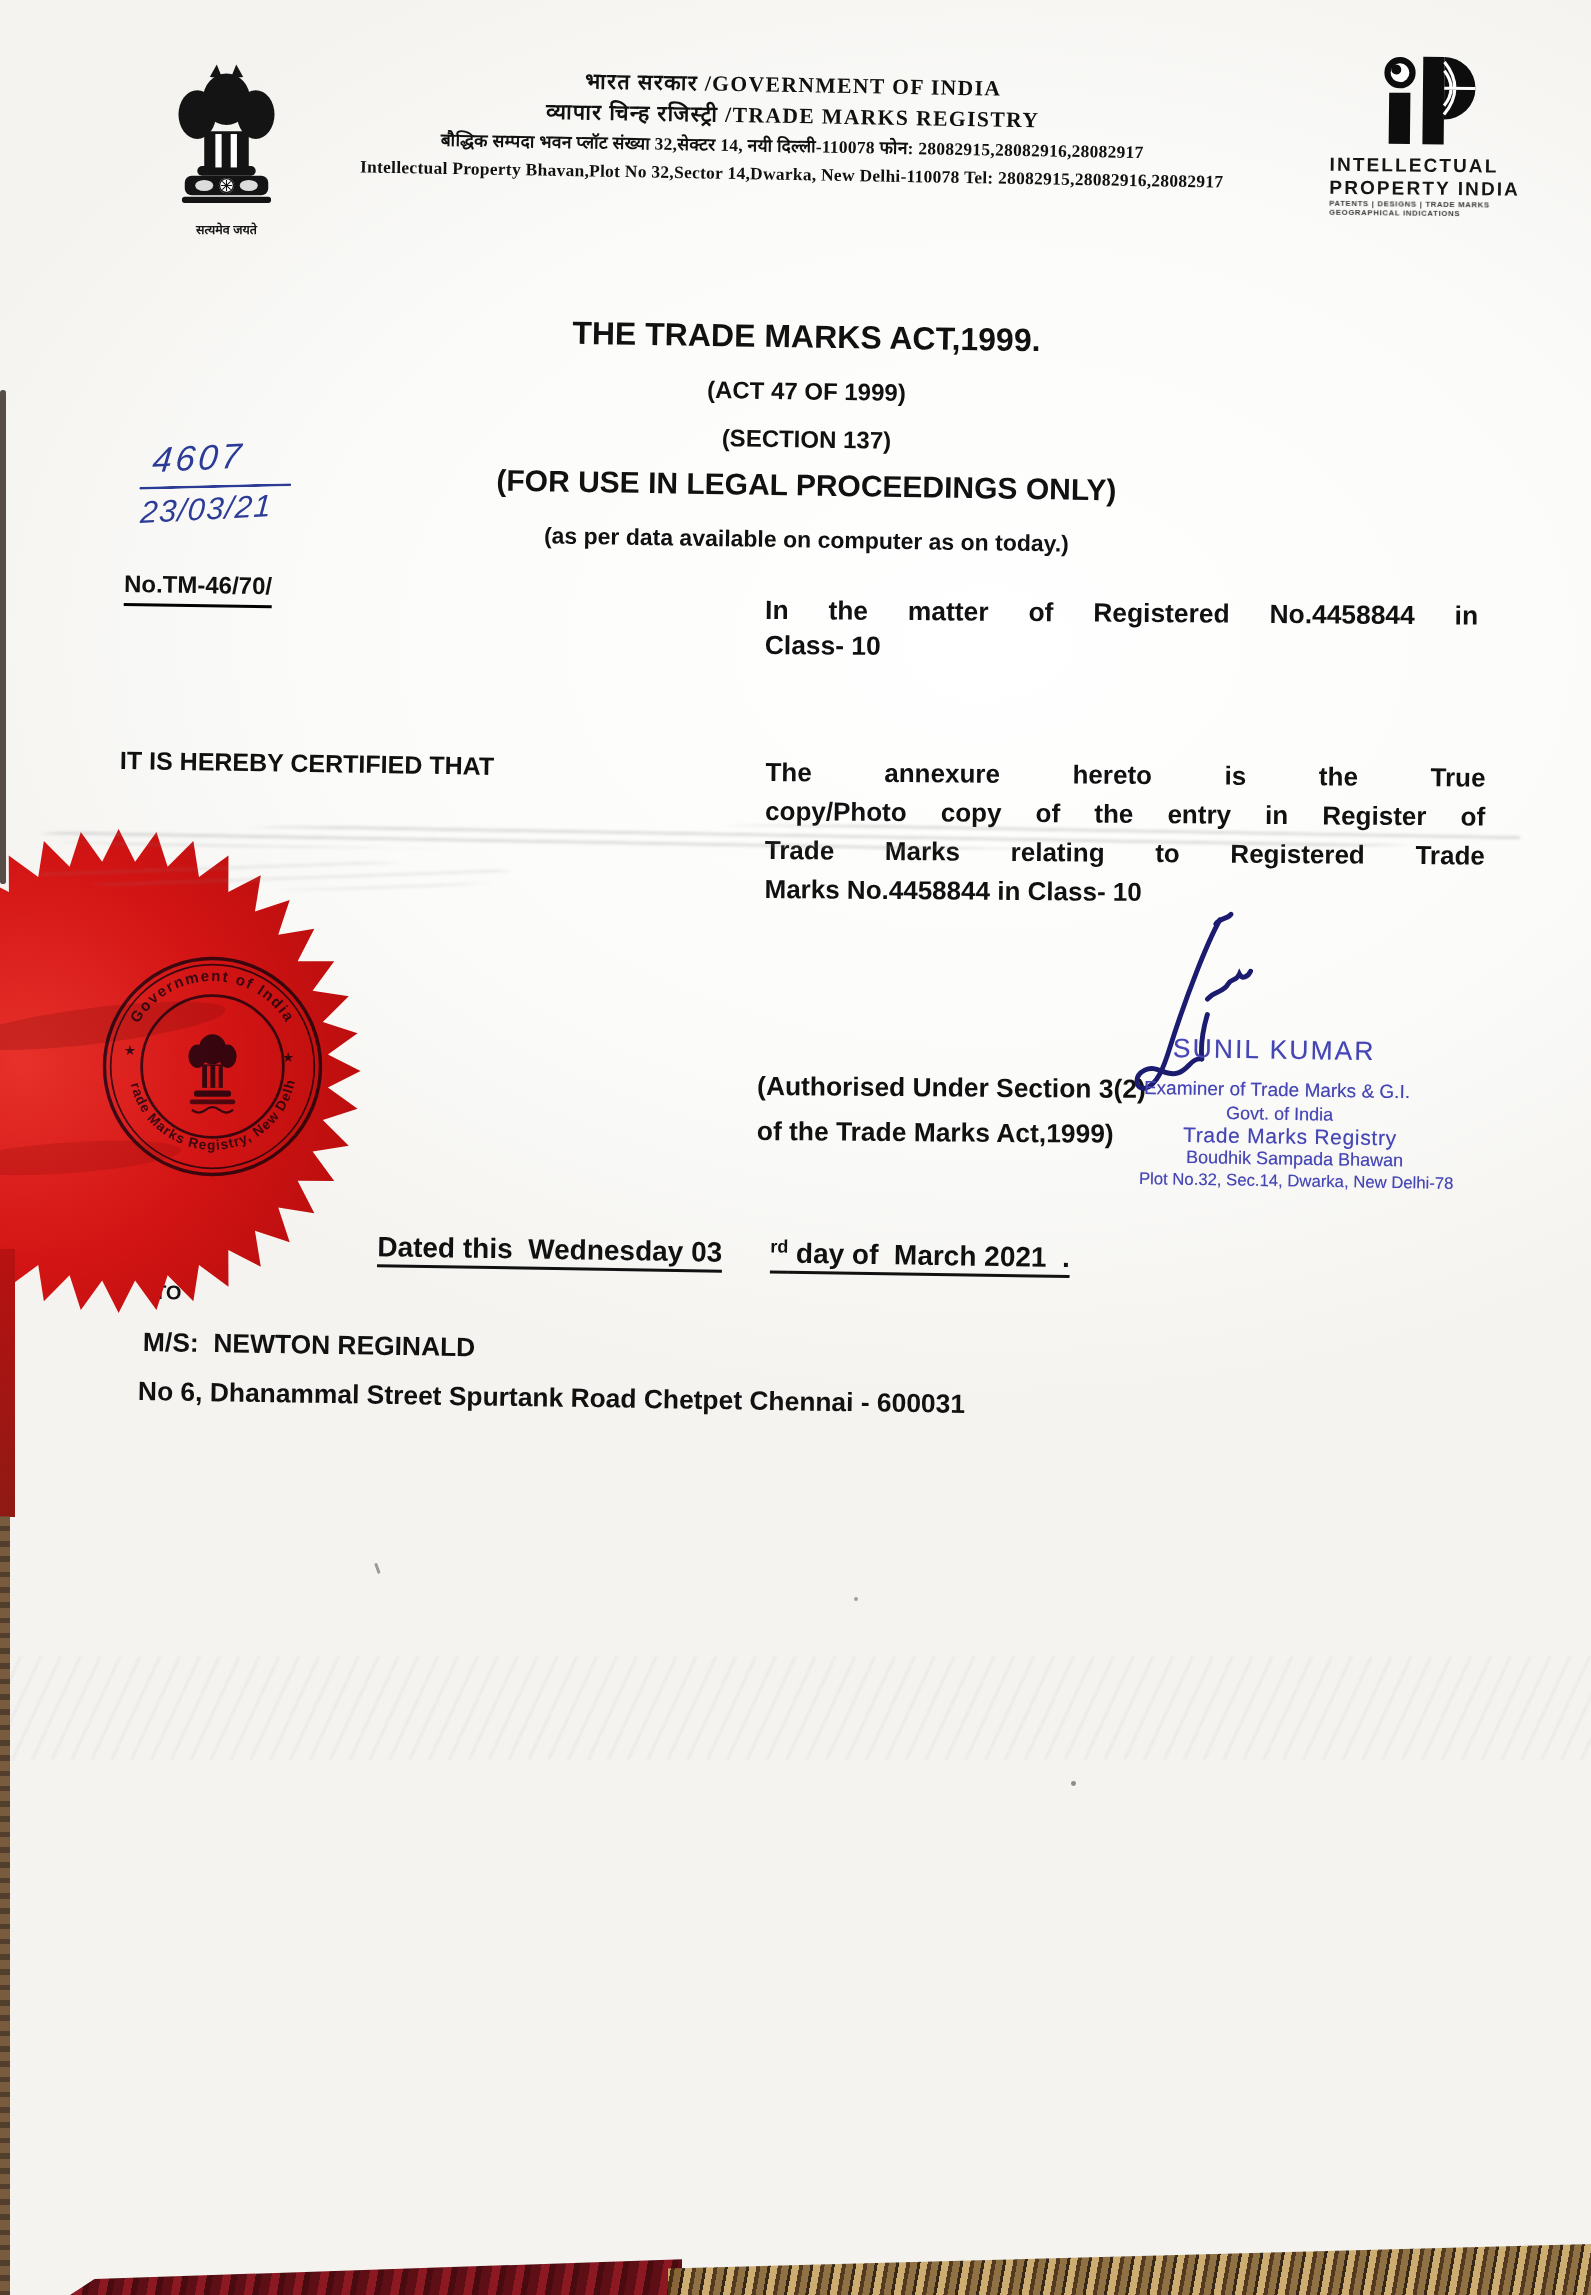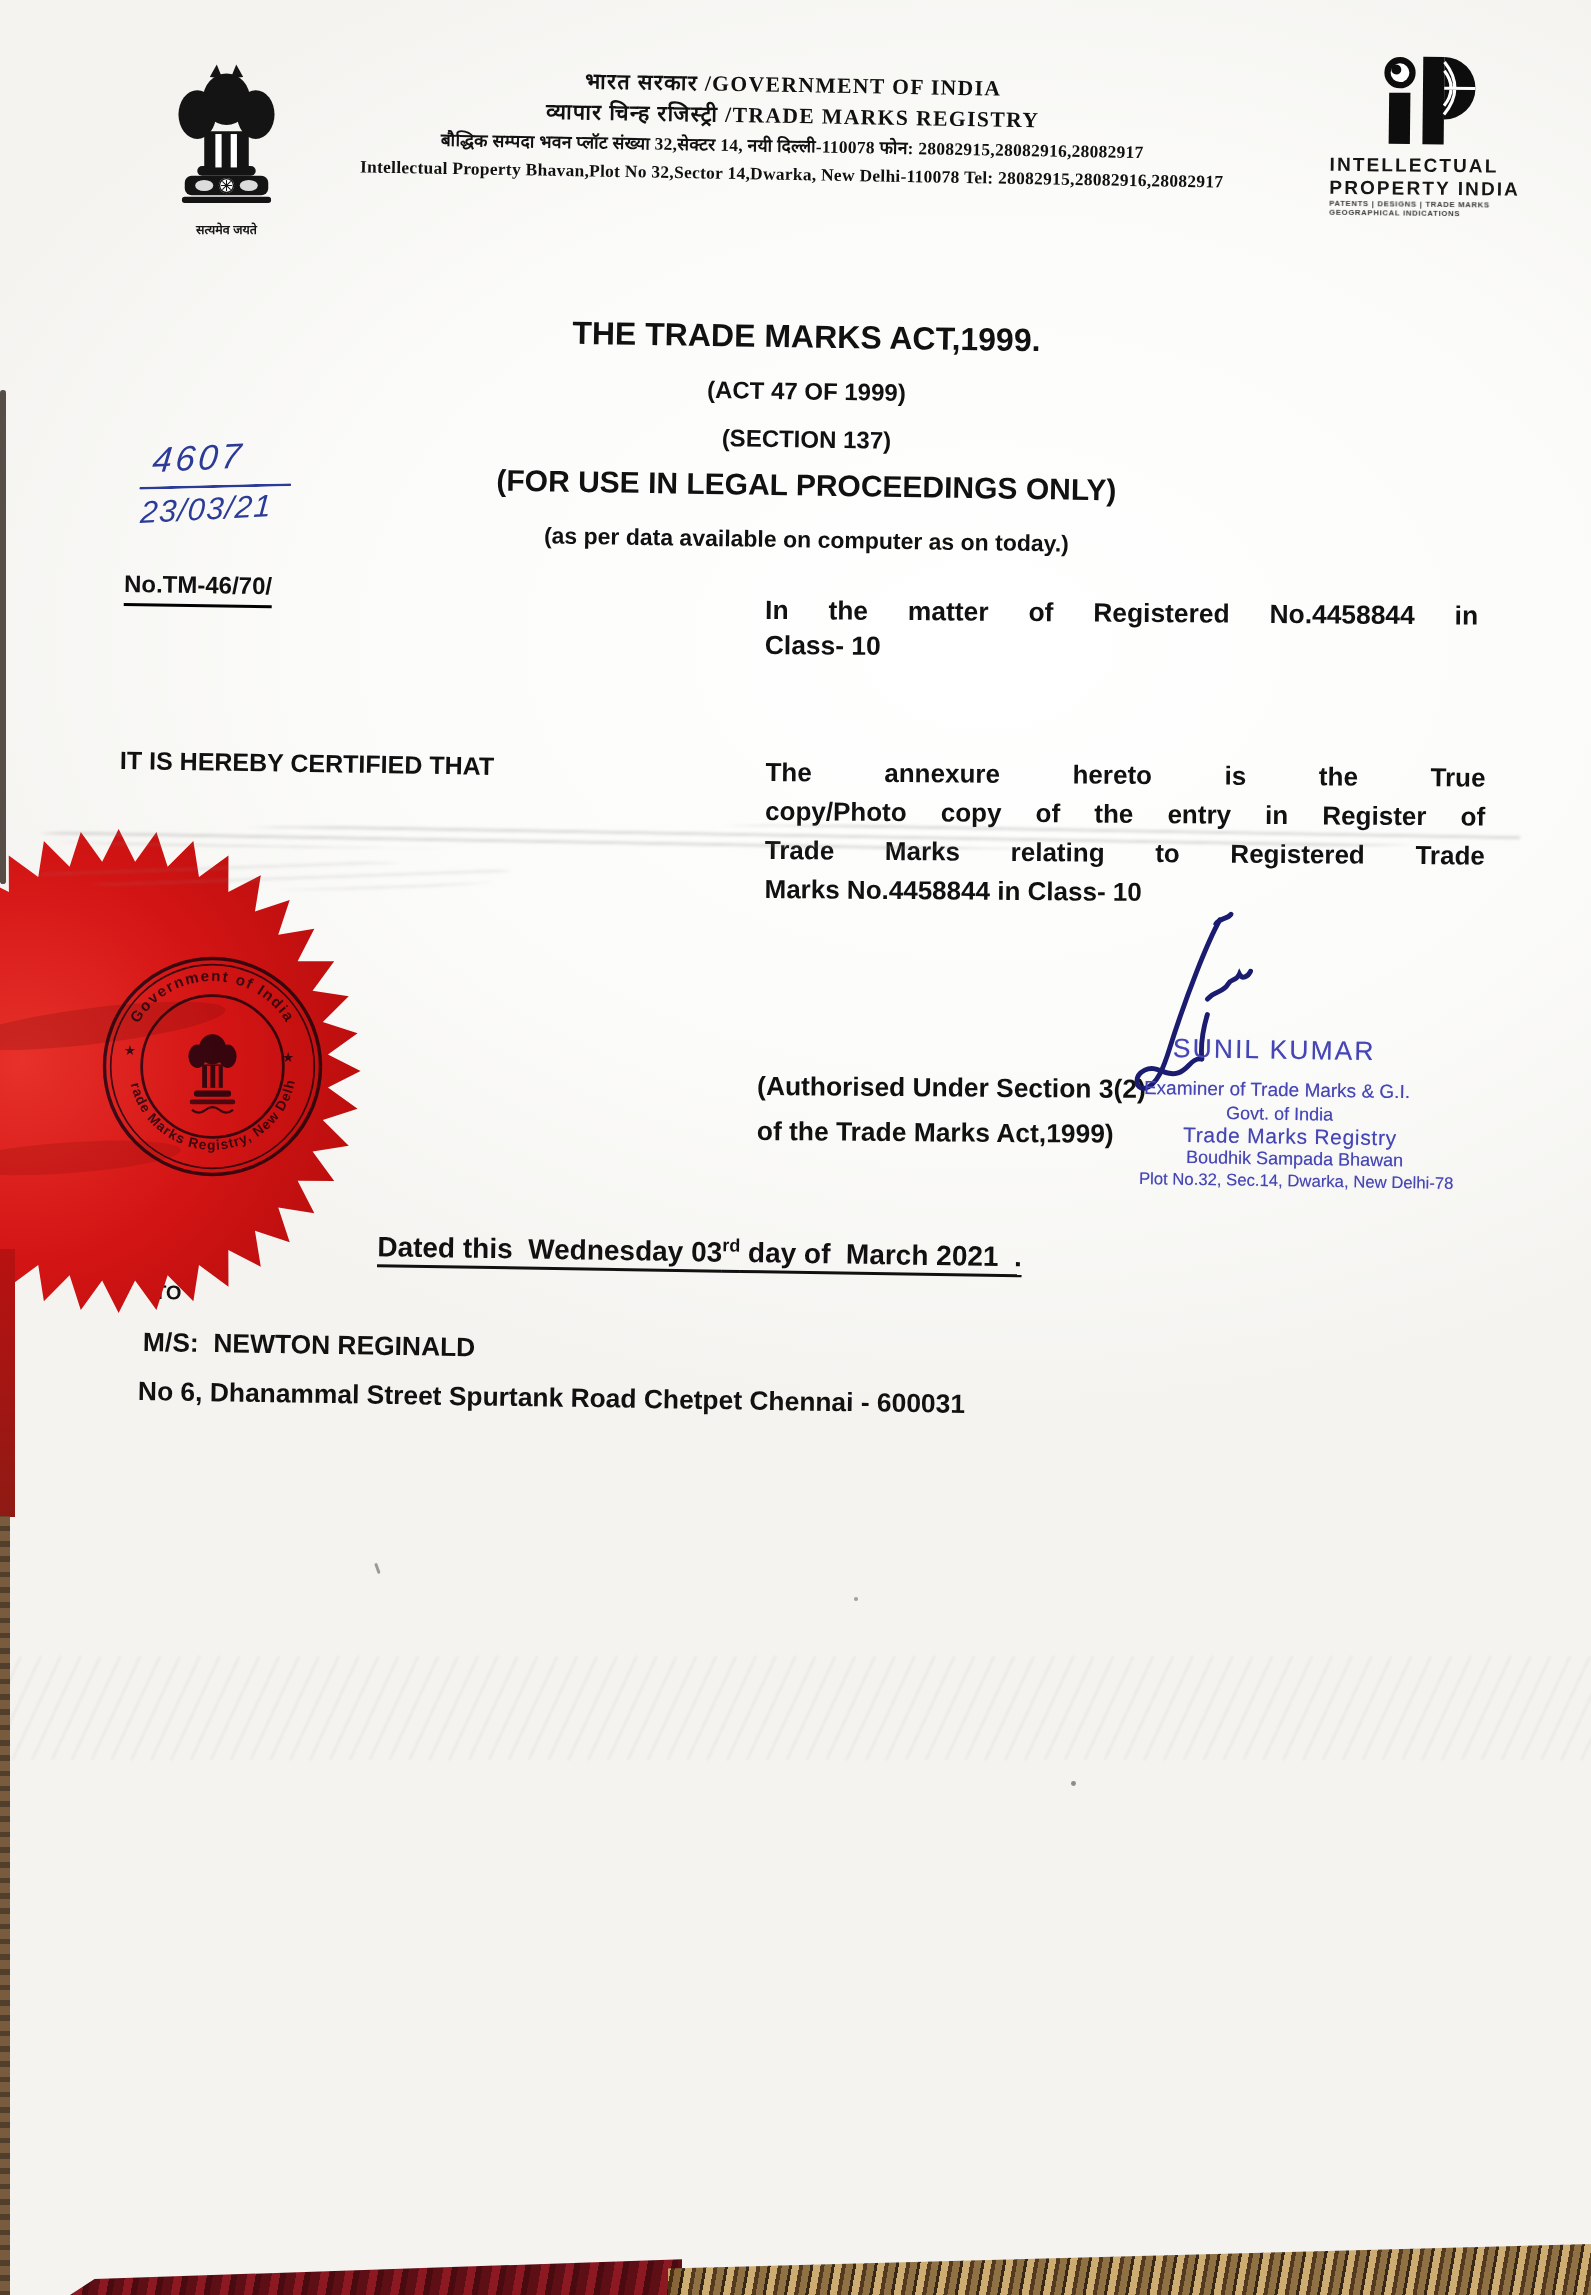--- a/index.html
+++ b/index.html
@@ -50,21 +50,21 @@
   .sig-text{color:#4545b5;text-shadow:0 0 0.7px rgba(70,70,180,.5);}
   .sg-name{left:1173px;top:1033px;font-size:26.4px;letter-spacing:2.1px;}
   .sg-t1{left:1144px;top:1077px;font-size:19px;}
   .sg-t2{left:1226px;top:1103px;font-size:18px;}
   .sg-t3{left:1183px;top:1123px;font-size:21px;letter-spacing:0.7px;}
   .sg-t4{left:1186px;top:1147px;font-size:18px;}
   .sg-t5{left:1139px;top:1169px;font-size:16.7px;}
 
   .dated{left:362px;top:1198px;font-size:28px;font-weight:bold;white-space:pre;}
   .dated .u{text-decoration:underline;text-decoration-thickness:2.8px;text-underline-offset:8.3px;}
-  .dated sup{font-size:18px;}
+  .dated sup{font-size:18px;margin-left:48px;}
 
   .to-label{left:154px;top:1281px;font-size:20px;font-weight:bold;text-align:center;}
   .rc-name{left:143px;top:1327px;font-size:26.4px;font-weight:bold;}
   .rc-addr{left:138px;top:1376px;font-size:26.4px;font-weight:bold;}
 
   
   .smudge1{left:38px;top:825px;width:1482px;height:24px;border-radius:40%;
     background:repeating-linear-gradient(1deg, rgba(150,150,150,0) 0 4.2px, rgba(130,130,130,.5) 4.9px 7px, rgba(160,160,160,0) 7.7px 10.4px);
     filter:blur(1.4px);opacity:.55;}
   .smudge2{left:40px;top:861px;width:480px;height:29px;border-radius:50%;

